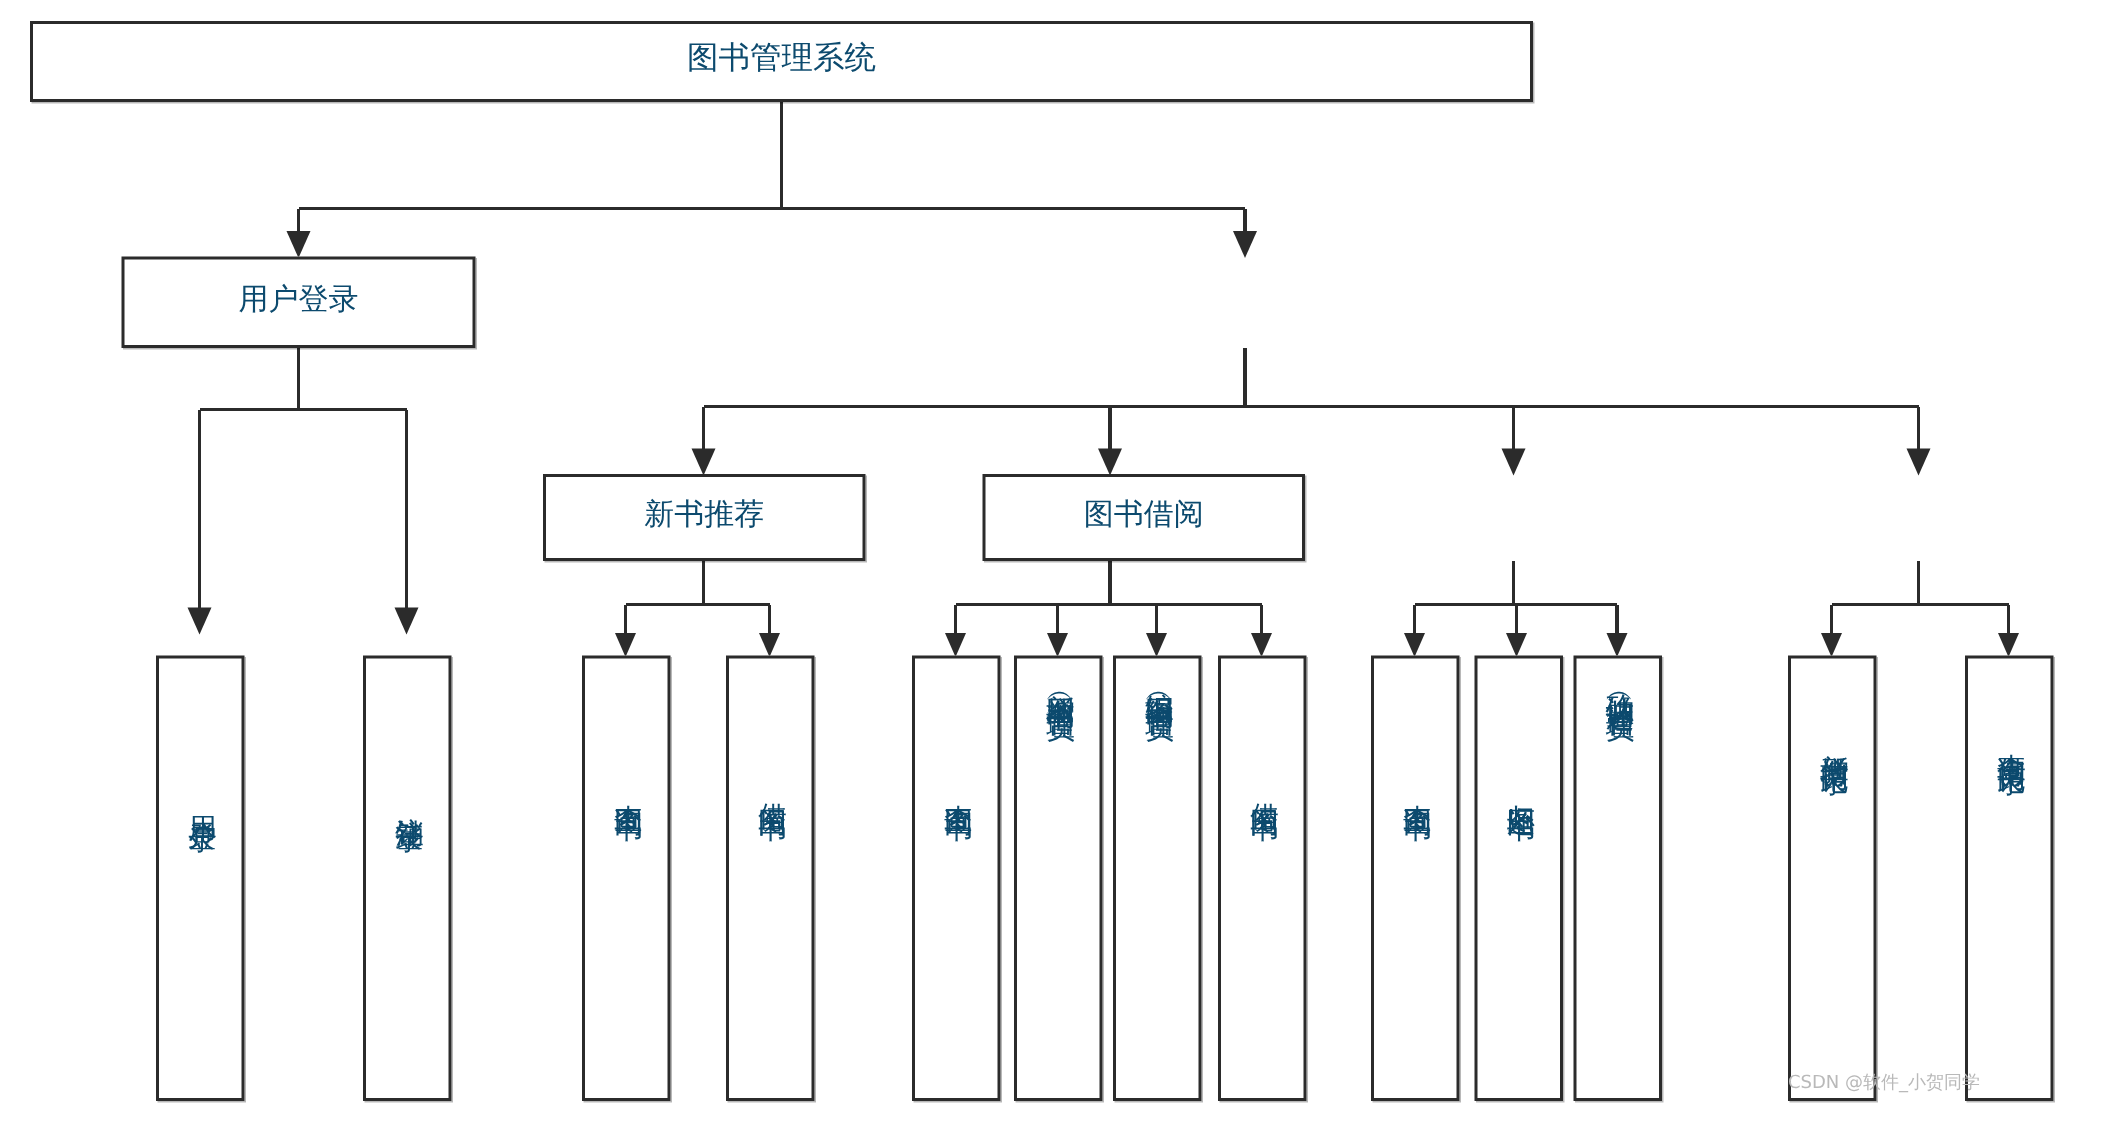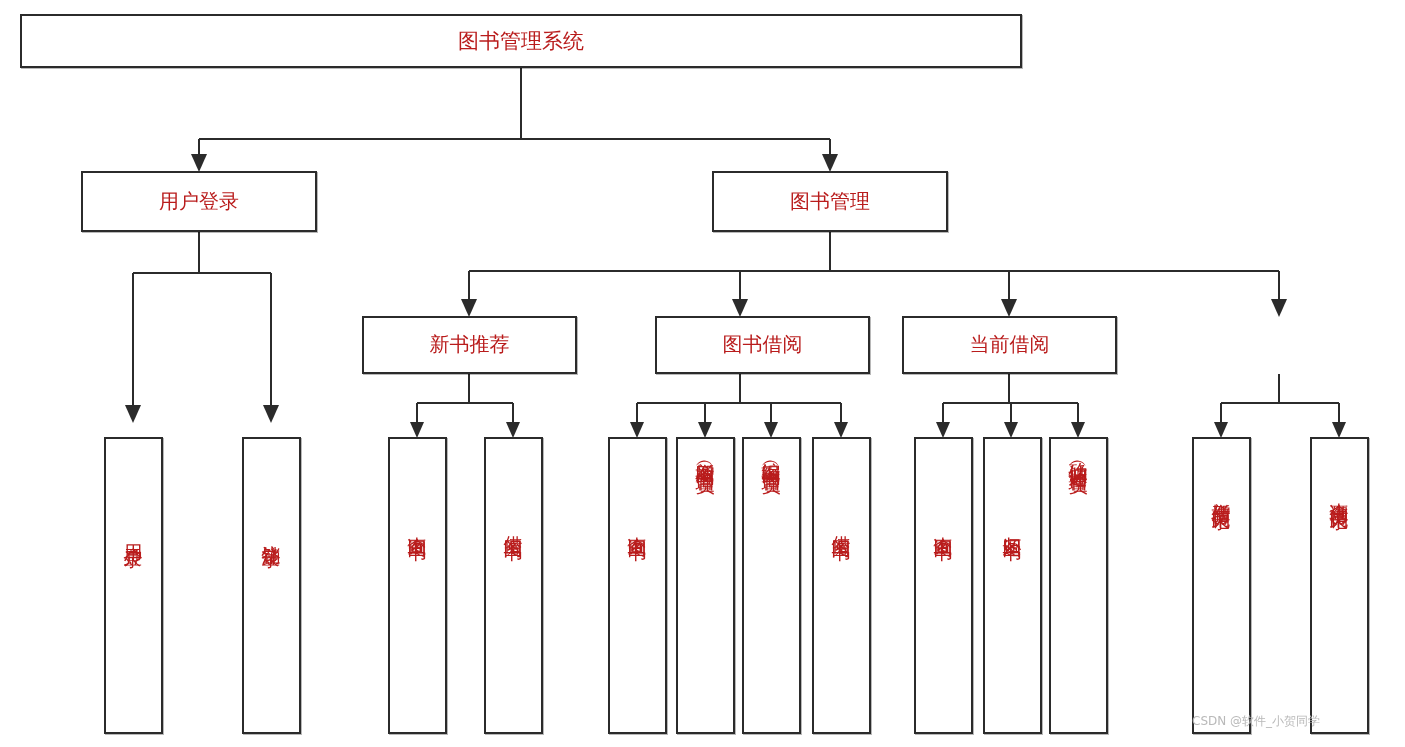--- a/index.html
+++ b/index.html
@@ -33,22 +33,22 @@
     position: absolute;
     box-sizing: border-box;
     background: #ffffff;
     border: 2px solid #2b2b2b;
     box-shadow: 1px 1px 0 rgba(0,0,0,0.28);
     display: flex;
     align-items: center;
     justify-content: center;
   }
   .node-label {
-    color: #b91c1c;
-    font-family: Liberation Sans, sans-serif;
+    color: #0c4a6e;
+    font-family: Liberation Mono, monospace;
     line-height: 1.18;
     text-align: center;
     white-space: nowrap;
   }
   .level-0 .node-label { font-size: 21px; }
   .level-1 .node-label { font-size: 20px; }
   .level-2 .node-label { font-size: 20px; }
   .level-3 {
     align-items: flex-start;
     padding-top: 6px;
@@ -156,33 +156,27 @@
     </g>
   </svg>
 
   <div class="node-box level-0" style="left:20px; top:14px; width:1002px; height:54px;">
     <span class="node-label">图书管理系统</span>
   </div>
 
   <div class="node-box level-1" style="left:81px; top:171px; width:236px; height:61px;">
     <span class="node-label">用户登录</span>
   </div>
-  <div class="node-box level-1" style="left:712px; top:171px; width:236px; height:61px;">
-    <span class="node-label">图书管理</span>
-  </div>
 
   <div class="node-box level-2" style="left:362px; top:316px; width:215px; height:58px;">
     <span class="node-label">新书推荐</span>
   </div>
   <div class="node-box level-2" style="left:655px; top:316px; width:215px; height:58px;">
     <span class="node-label">图书借阅</span>
   </div>
-  <div class="node-box level-2" style="left:902px; top:316px; width:215px; height:58px;">
-    <span class="node-label">当前借阅</span>
-  </div>
 
   <div class="node-box level-3" style="left:104px; top:437px; width:59px; height:297px; padding-top:90px;">
     <span class="node-label">用户登录</span>
   </div>
   <div class="node-box level-3" style="left:242px; top:437px; width:59px; height:297px; padding-top:90px;">
     <span class="node-label">注销登录</span>
   </div>
 
   <div class="node-box level-3" style="left:388px; top:437px; width:59px; height:297px; padding-top:82px;">
     <span class="node-label">查询图书</span>

